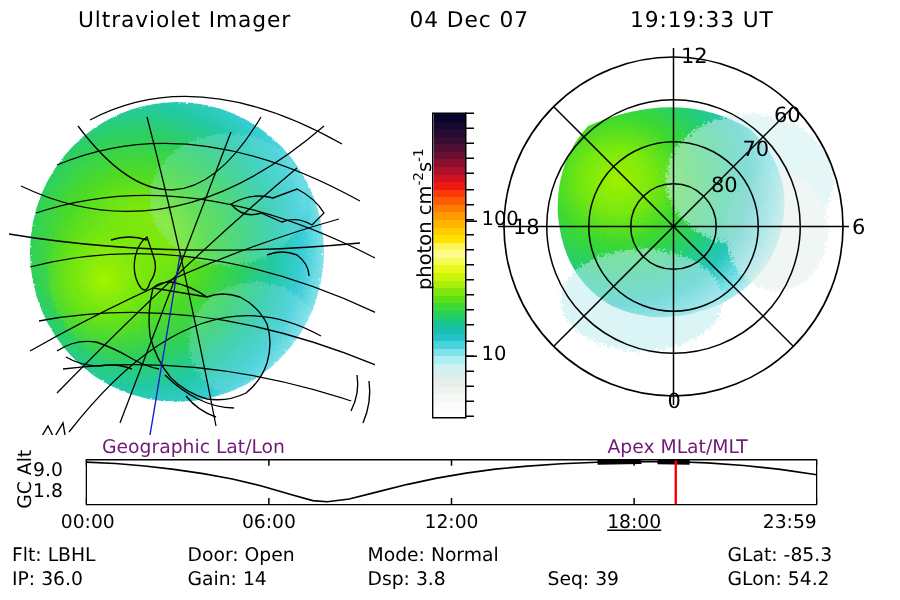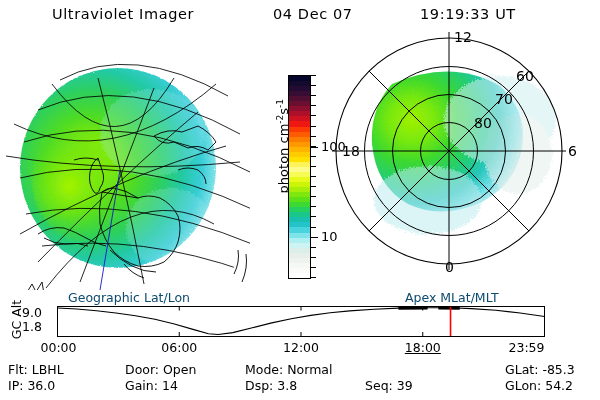--- a/index.html
+++ b/index.html
@@ -104,21 +104,21 @@
   
   #orbit-section {
     position: absolute;
     left: 0; top: 290px;
     width: 600px; height: 66px;
   }
   .orbit-caption {
     position: absolute;
     font-size: 12.5px;
     white-space: nowrap;
-    color: #0c4a6e;
+    color: #701a75;
   }
   #cap-geo  { left: 68px;  top: 0px; }
   #cap-apex { left: 405px; top: 0px; }
 
   #gcalt-label {
     position: absolute;
     left: -7px; top: 22px;
     width: 46px;
     text-align: center;
     font-size: 12.5px;
@@ -162,21 +162,21 @@
     font-size: 12.5px;
     white-space: nowrap;
     color: #000;
   }
   .st-row1 { top: 0px; }
   .st-row2 { top: 16px; }
   .st-c0 { left: 8px;   }
   .st-c1 { left: 125px; }
   .st-c2 { left: 245px; }
   .st-c3 { left: 365px; }
-  .st-c4 { left: 485px; margin-left: 20px; }
+  .st-c4 { left: 485px; }
   .st-key { }
   .st-val { }
 </style>
 </head>
 <body>
 
 <div id="screen">
 
   <div id="header">
     <div class="hdr" id="hdr-title">Ultraviolet Imager</div>

